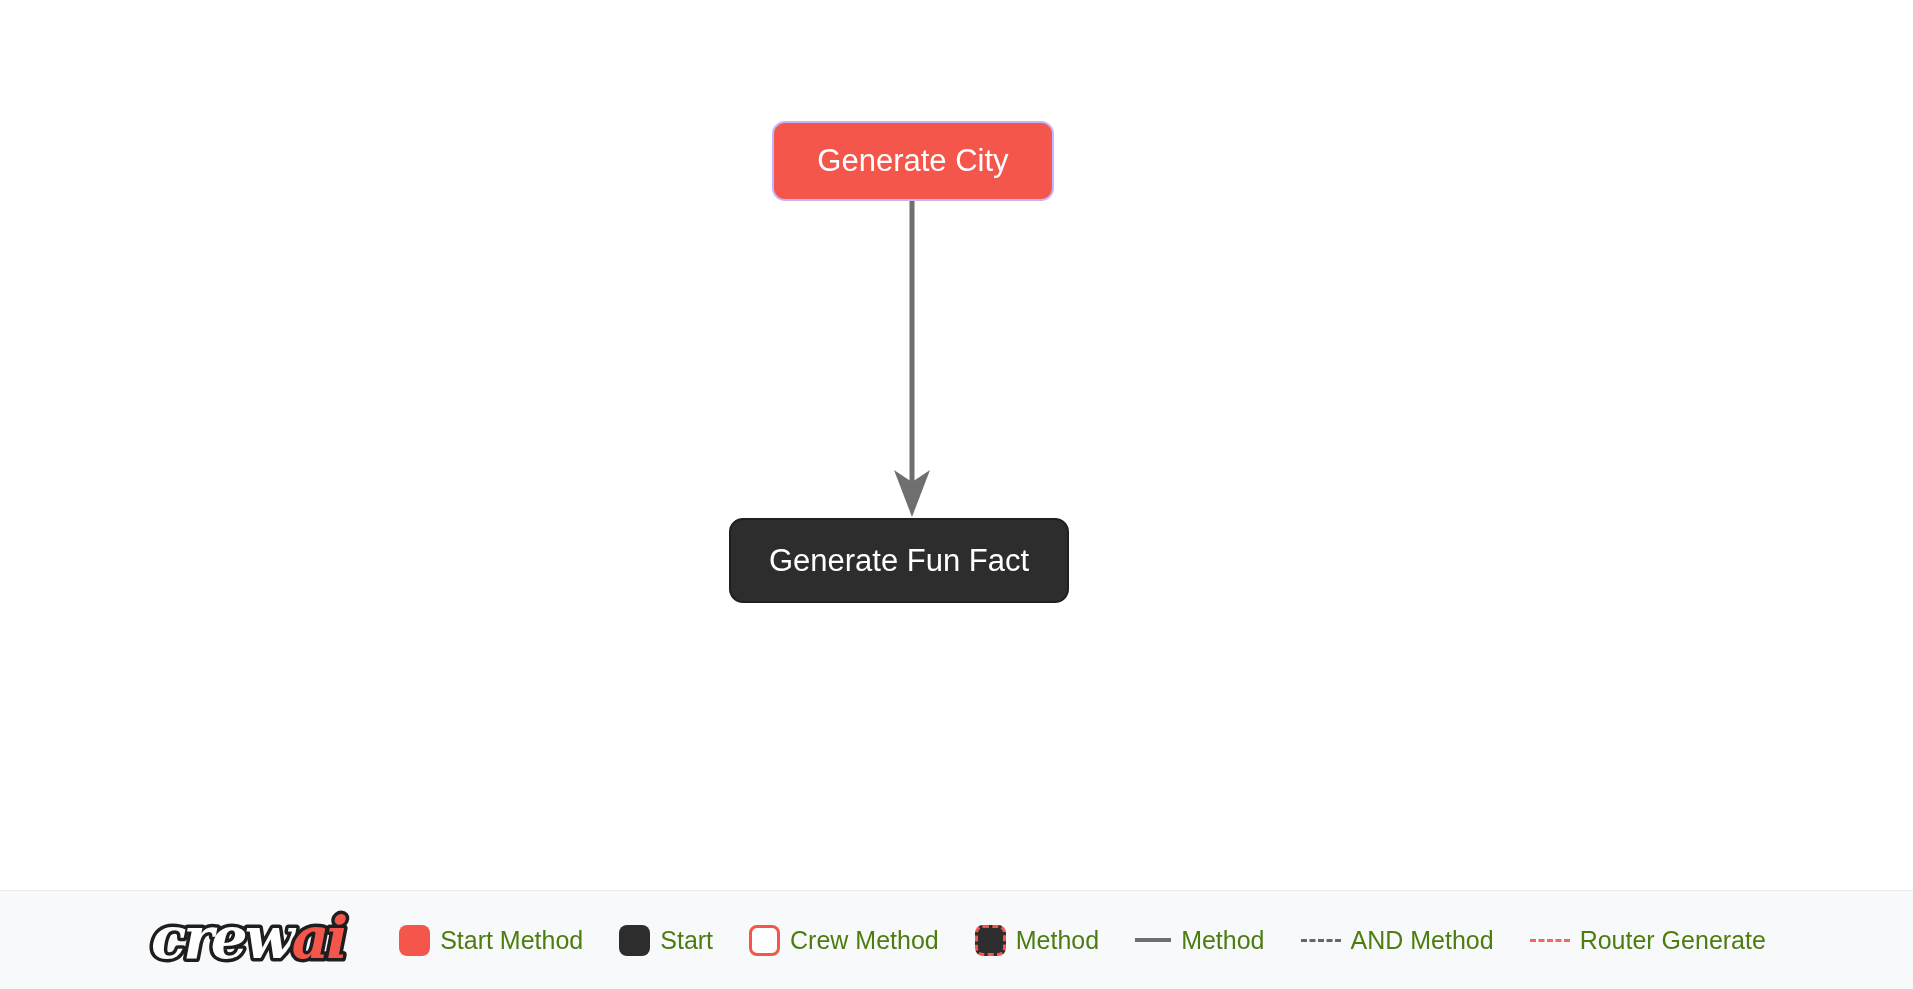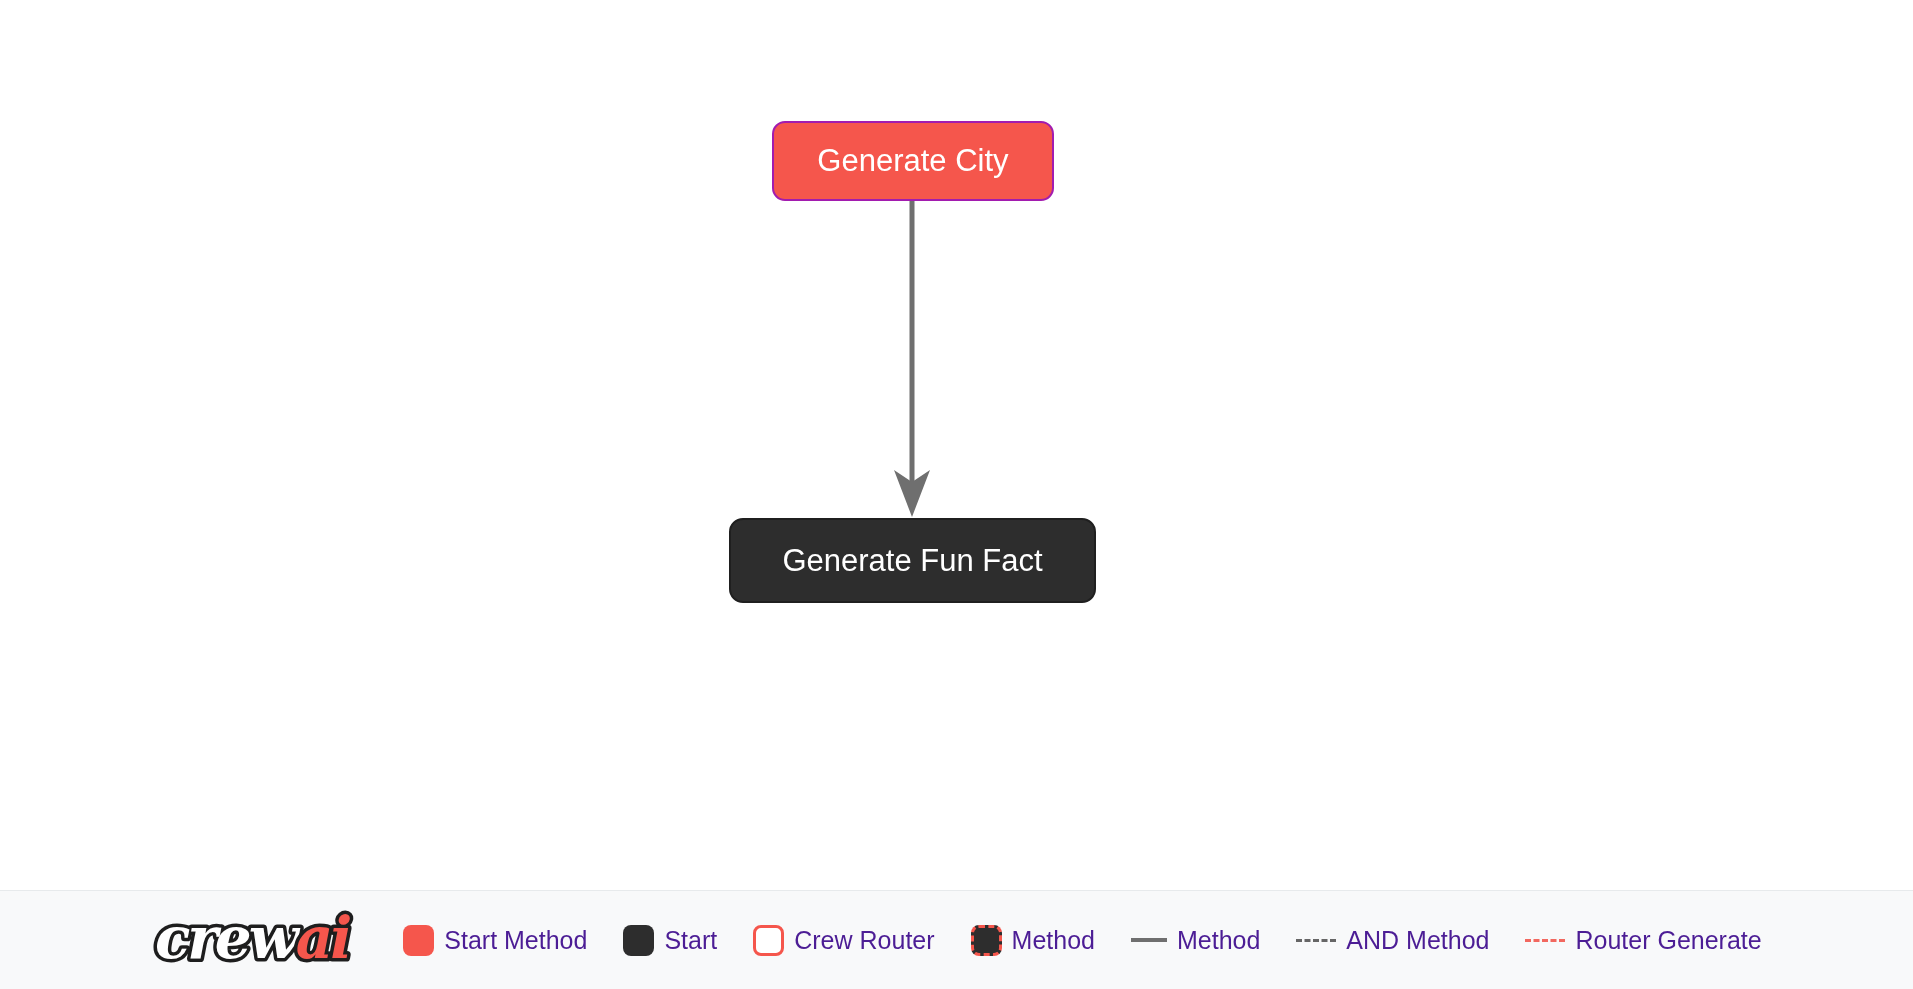--- a/index.html
+++ b/index.html
@@ -39,27 +39,27 @@
     white-space: nowrap;
     cursor: pointer;
     box-sizing: border-box;
   }
   .node-start {
     left: 772px;
     top: 121px;
     width: 282px;
     height: 80px;
     background: #f5564c;
-    border: 2px solid #a21caf;
+    border: 2px solid #c4b5fd;
     border-radius: 13px;
   }
   .node-method {
     left: 729px;
     top: 518px;
-    width: 367px;
+    width: 340px;
     height: 85px;
     background: #2d2d2d;
     border: 2px solid #1f1f1f;
     border-radius: 14px;
   }
   .footer {
     position: absolute;
     left: 0;
     bottom: 0;
     width: 1913px;
@@ -85,21 +85,21 @@
     stroke: #1e1e1e;
     stroke-width: 7px;
     stroke-linejoin: round;
     paint-order: stroke fill;
   }
   .legend-item {
     display: flex;
     align-items: center;
     gap: 10px;
     font-size: 25px;
-    color: #4c1d95;
+    color: #4d7c0f;
     white-space: nowrap;
   }
   .swatch {
     display: inline-block;
     box-sizing: border-box;
   }
   .sw-square {
     width: 31px;
     height: 31px;
     border-radius: 8px;
@@ -151,21 +151,21 @@
       <span>Start Method</span>
     </div>
 
     <div class="legend-item">
       <span class="swatch sw-square sw-method"></span>
       <span>Start</span>
     </div>
 
     <div class="legend-item">
       <span class="swatch sw-square sw-crew"></span>
-      <span>Crew Router</span>
+      <span>Crew Method</span>
     </div>
 
     <div class="legend-item">
       <span class="swatch sw-square sw-router"></span>
       <span>Method</span>
     </div>
 
     <div class="legend-item">
       <span class="swatch sw-line sw-trigger"></span>
       <span>Method</span>

